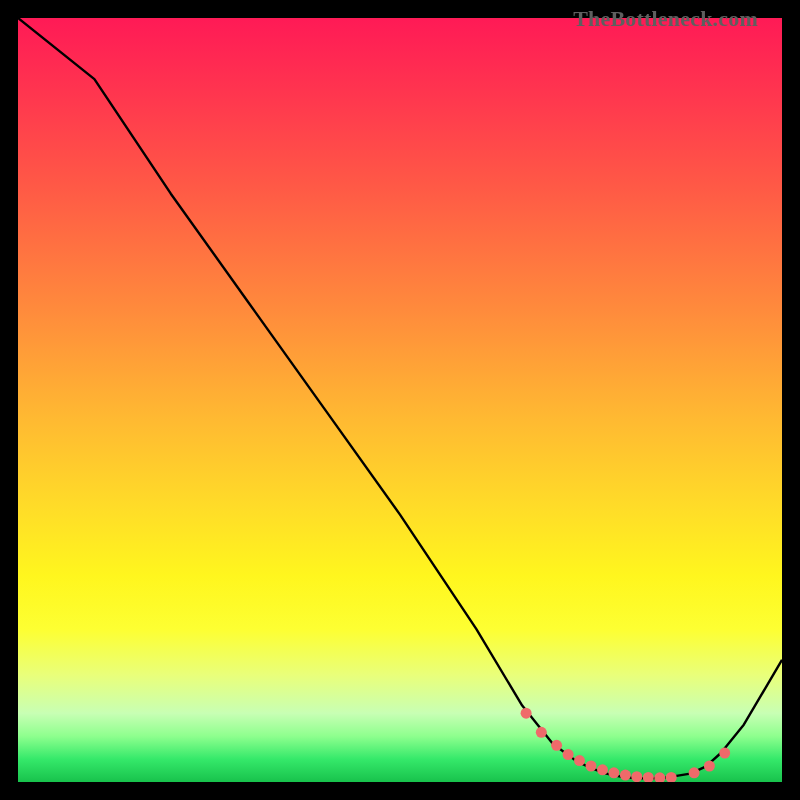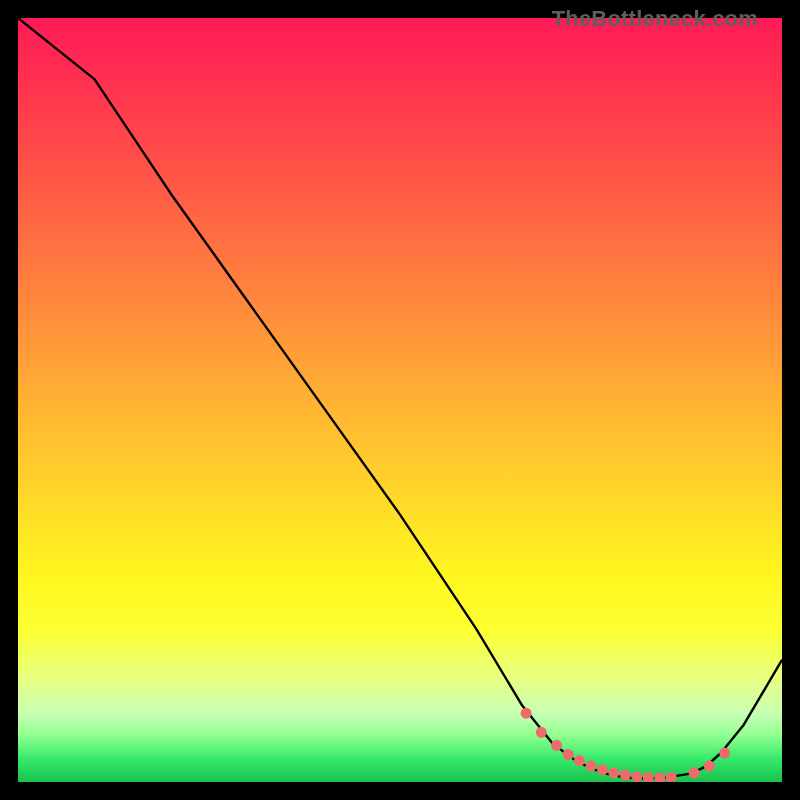--- a/index.html
+++ b/index.html
@@ -8,20 +8,21 @@
     width: 800px;
     height: 800px;
     background: #000000;
     overflow: hidden;
     font-family: Arial, Helvetica, sans-serif;
   }
   .stage {
     position: relative;
     width: 782px;
     height: 800px;
+    font-family: Liberation Serif, serif;
   }
   .plot-area {
     position: absolute;
     left: 18px;
     top: 18px;
     width: 764px;
     height: 764px;
     overflow: hidden;
   }
   .gradient {

